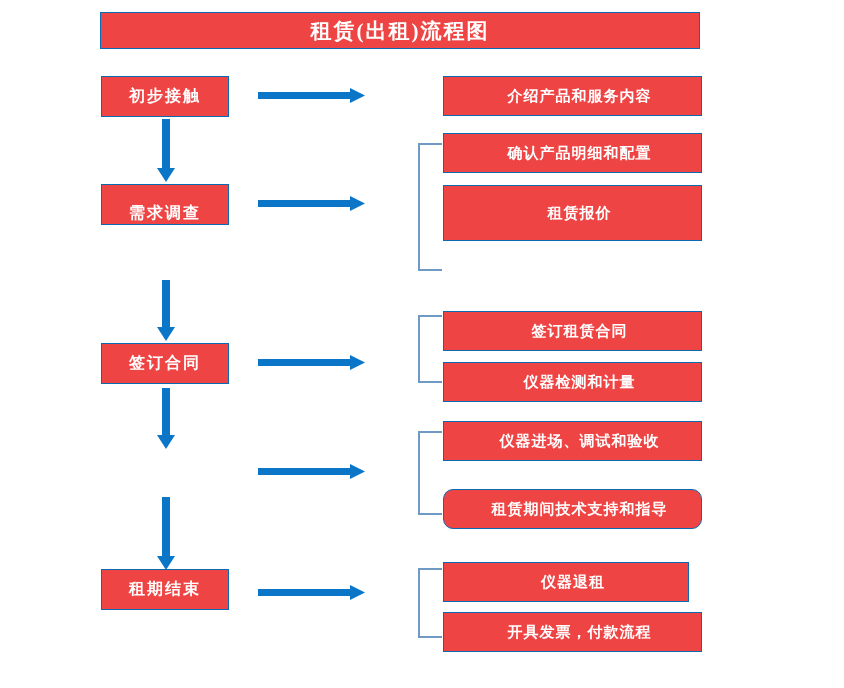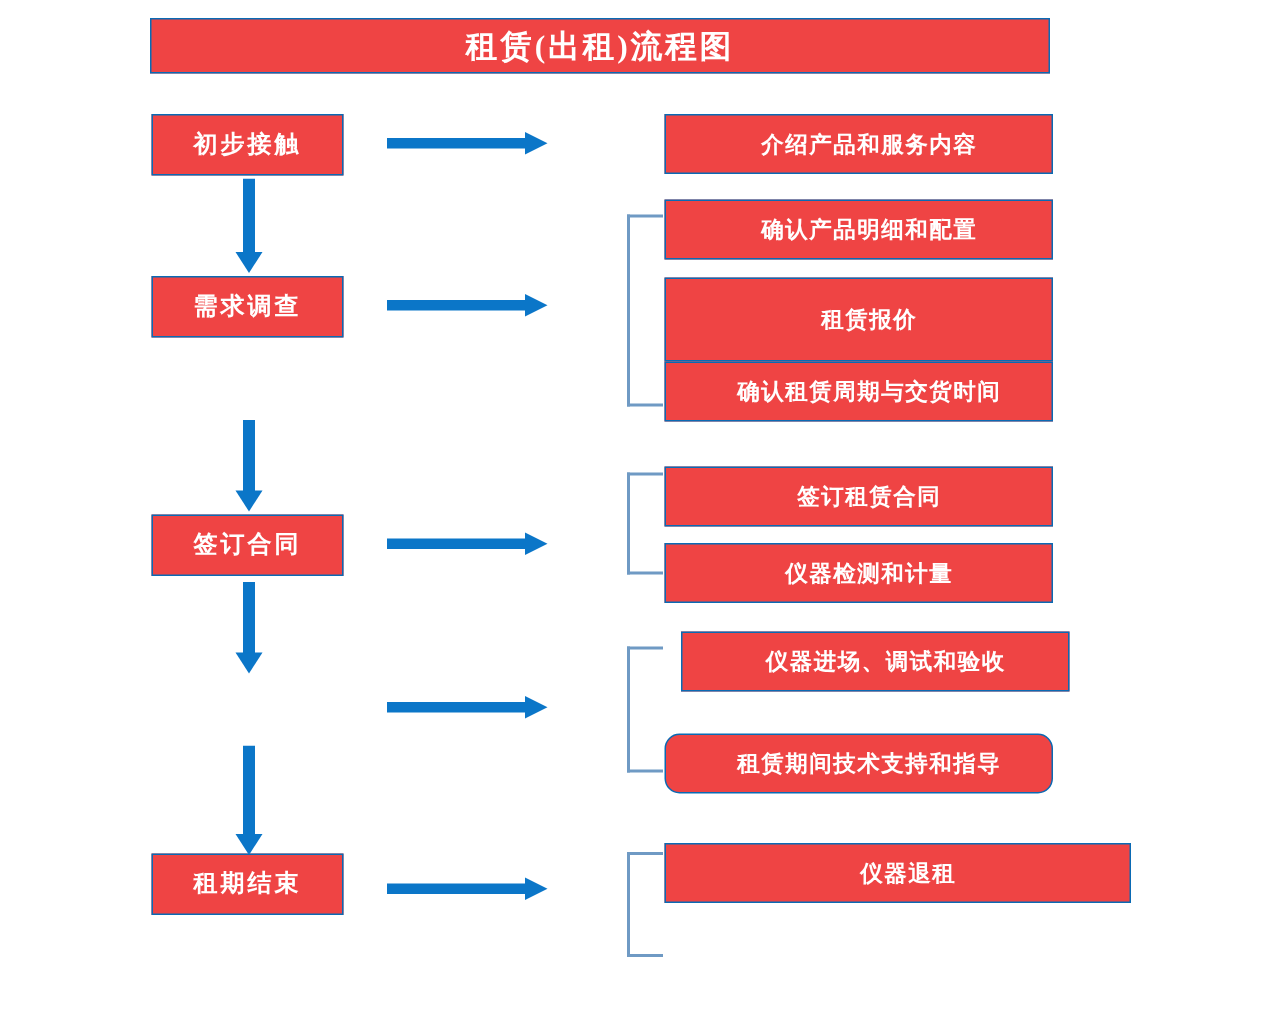--- a/index.html
+++ b/index.html
@@ -71,21 +71,21 @@
 <div id="canvas">
 
   <div class="box title-box" style="left:100px; top:12px; width:600px; height:37px;">
     <span>租赁(出租)流程图</span>
   </div>
 
   <div class="box stage-box" style="left:101px; top:76px; width:128px; height:41px;">
     <span>初步接触</span>
   </div>
 
-  <div class="box stage-box" style="left:101px; top:184px; width:128px; height:41px;">
+  <div class="box stage-box" style="left:101px; top:184px; width:128px; height:41px;align-items:flex-end;">
     <span>需求调查</span>
   </div>
 
   <div class="box stage-box" style="left:101px; top:343px; width:128px; height:41px;">
     <span>签订合同</span>
   </div>
 
 
   <div class="box stage-box" style="left:101px; top:569px; width:128px; height:41px;text-align:right;">
     <span>租期结束</span>
@@ -167,38 +167,38 @@
   </div>
 
   <div class="box detail-box" style="left:443px; top:133px; width:259px; height:40px;">
     <span>确认产品明细和配置</span>
   </div>
 
   <div class="box detail-box" style="left:443px; top:185px; width:259px; height:56px;">
     <span>租赁报价</span>
   </div>
 
-  <div class="box detail-box" style="left:443px; top:241px; width:259px; height:40px;">
-    <span>确认租赁周期与交货时间</span>
-  </div>
 
   <div class="box detail-box" style="left:443px; top:311px; width:259px; height:40px;">
     <span>签订租赁合同</span>
   </div>
 
   <div class="box detail-box" style="left:443px; top:362px; width:259px; height:40px;">
     <span>仪器检测和计量</span>
   </div>
 
-  <div class="box detail-box" style="left:443px; top:421px; width:259px; height:40px;margin-left:11px;">
+  <div class="box detail-box" style="left:443px; top:421px; width:259px; height:40px;">
     <span>仪器进场、调试和验收</span>
   </div>
 
   <div class="box detail-box" style="left:443px; top:489px; width:259px; height:40px;border-radius:10px;">
     <span>租赁期间技术支持和指导</span>
   </div>
 
-  <div class="box detail-box" style="left:443px; top:562px; width:311px; height:40px;">
+  <div class="box detail-box" style="left:443px; top:562px; width:246px; height:40px;">
     <span>仪器退租</span>
   </div>
 
+  <div class="box detail-box" style="left:443px; top:612px; width:259px; height:40px;">
+    <span>开具发票，付款流程</span>
+  </div>
 
 </div>
 
 </body></html>

